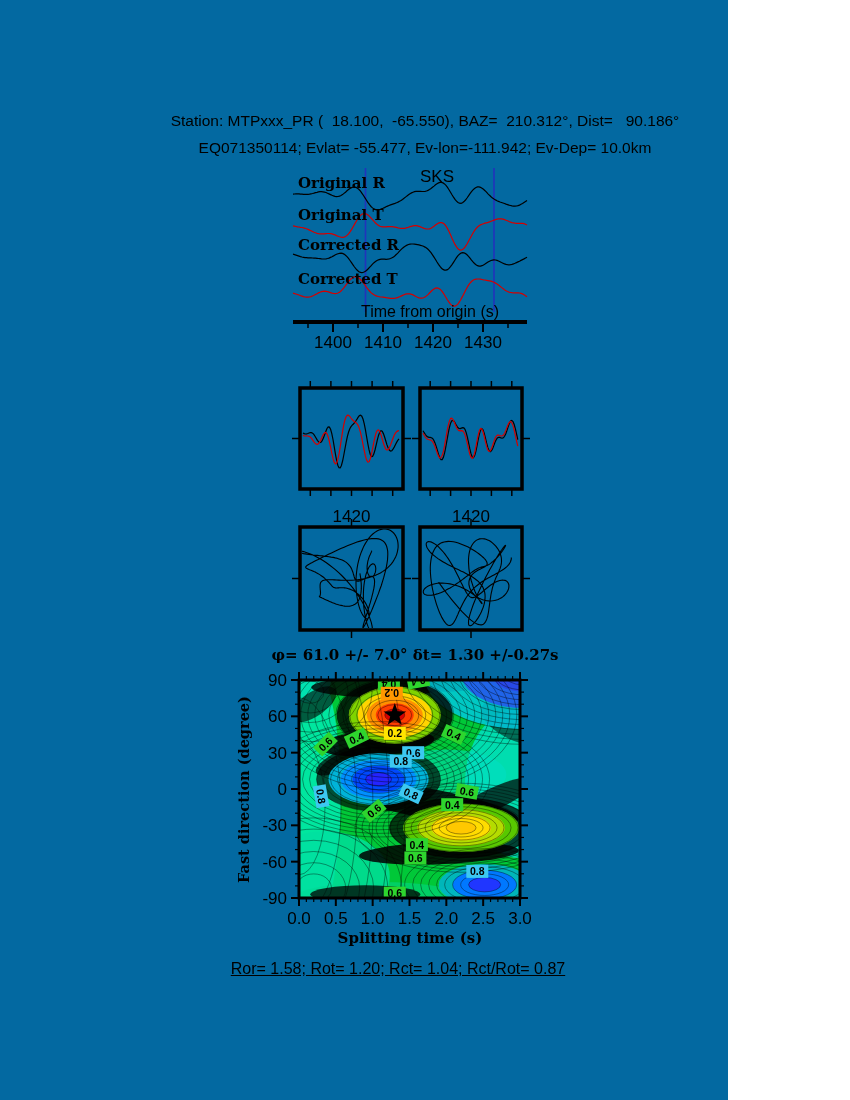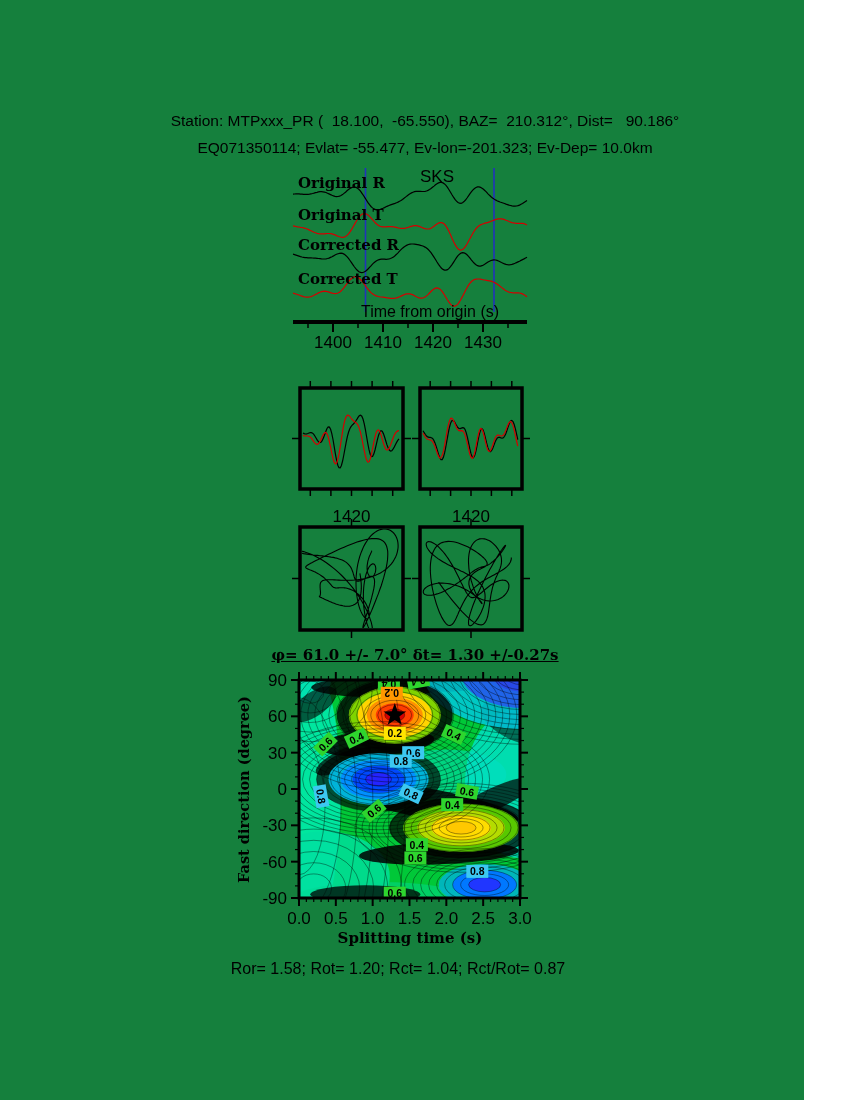--- a/index.html
+++ b/index.html
@@ -1,31 +1,31 @@
 <!DOCTYPE html>
 <html><head>
 <meta charset="utf-8">
 <style>
   html,body{margin:0;padding:0;background:#fff;}
-  #canvas{position:relative;width:804px;height:1100px;background:#15803d;overflow:hidden;}
+  #canvas{position:relative;width:728px;height:1100px;background:#0369a1;overflow:hidden;}
   .abs{position:absolute;}
   .sans{font-family:"Liberation Sans","DejaVu Sans",sans-serif;}
   .serifb{font-family:"DejaVu Serif","Liberation Serif",serif;font-weight:700;}
   .ctr{text-align:center;}
   .pre{white-space:pre;}
   svg{position:absolute;overflow:visible;}
   svg text{font-family:"Liberation Sans","DejaVu Sans",sans-serif;fill:#000;}
   svg text.serifb{font-family:"DejaVu Serif","Liberation Serif",serif;font-weight:700;}
 </style>
 </head>
 <body>
 
 <div id="canvas">
   <div class="abs sans ctr pre" id="hdr1" style="left:0;top:112px;width:850px;font-size:15.5px;color:#000;">Station: MTPxxx_PR (  18.100,  -65.550), BAZ=  210.312°, Dist=   90.186°</div>
-  <div class="abs sans ctr pre" id="hdr2" style="left:0;top:139px;width:850px;font-size:15.5px;color:#000;">EQ071350114; Evlat= -55.477, Ev-lon=-201.323; Ev-Dep= 10.0km</div>
+  <div class="abs sans ctr pre" id="hdr2" style="left:0;top:139px;width:850px;font-size:15.5px;color:#000;">EQ071350114; Evlat= -55.477, Ev-lon=-111.942; Ev-Dep= 10.0km</div>
 
   <svg id="seis" style="left:240px;top:160px;" width="340" height="215">
       <line x1="125.5" y1="8" x2="125.5" y2="152" stroke="#2233bb" stroke-width="1.6"></line>
       <line x1="254.00000000000023" y1="8" x2="254.00000000000023" y2="152" stroke="#2233bb" stroke-width="1.6"></line>
       <path d="M53.0 34.1L54.5 34.0L56.0 33.9L57.5 33.9L59.0 33.9L60.5 34.1L62.0 34.2L63.5 34.3L65.0 34.4L66.5 34.4L68.0 34.3L69.5 34.1L71.0 33.8L72.5 33.5L74.0 33.1L75.5 32.6L77.0 32.3L78.5 31.9L80.0 31.7L81.5 31.7L83.0 31.8L84.5 32.1L86.0 32.5L87.5 33.2L89.0 33.9L90.5 34.6L92.0 35.3L93.5 35.9L95.0 36.4L96.5 36.6L98.0 36.5L99.5 36.1L101.0 35.5L102.5 34.6L104.0 33.4L105.5 32.2L107.0 30.8L108.5 29.5L110.0 28.4L111.5 27.6L113.0 27.1L114.5 27.0L116.0 27.4L117.5 28.2L119.0 29.5L120.5 31.2L122.0 33.3L123.5 35.5L125.0 37.9L126.5 40.3L128.0 42.6L129.5 44.7L131.0 46.5L132.5 47.9L134.0 48.9L135.5 49.6L137.0 49.8L138.5 49.8L140.0 49.5L141.5 48.9L143.0 48.3L144.5 47.6L146.0 46.8L147.5 46.1L149.0 45.5L150.5 44.9L152.0 44.4L153.5 43.9L155.0 43.4L156.5 42.8L158.0 42.1L159.5 41.3L161.0 40.4L162.5 39.4L164.0 38.3L165.5 37.1L167.0 35.9L168.5 34.8L170.0 33.8L171.5 32.9L173.0 32.2L174.5 31.7L176.0 31.4L177.5 31.3L179.0 31.3L180.5 31.4L182.0 31.5L183.5 31.5L185.0 31.3L186.5 31.0L188.0 30.4L189.5 29.6L191.0 28.5L192.5 27.3L194.0 26.1L195.5 24.8L197.0 23.7L198.5 22.9L200.0 22.4L201.5 22.4L203.0 22.9L204.5 23.9L206.0 25.4L207.5 27.4L209.0 29.7L210.5 32.2L212.0 34.8L213.5 37.2L215.0 39.4L216.5 41.2L218.0 42.5L219.5 43.2L221.0 43.3L222.5 42.7L224.0 41.6L225.5 40.0L227.0 38.0L228.5 35.9L230.0 33.7L231.5 31.7L233.0 29.9L234.5 28.5L236.0 27.5L237.5 26.9L239.0 26.9L240.5 27.3L242.0 28.2L243.5 29.3L245.0 30.7L246.5 32.2L248.0 33.8L249.5 35.3L251.0 36.7L252.5 37.9L254.0 39.0L255.5 39.9L257.0 40.7L258.5 41.4L260.0 42.0L261.5 42.5L263.0 43.0L264.5 43.5L266.0 44.1L267.5 44.6L269.0 45.1L270.5 45.5L272.0 45.9L273.5 46.1L275.0 46.1L276.5 46.0L278.0 45.6L279.5 45.1L281.0 44.3L282.5 43.5L284.0 42.5L285.5 41.5L287.0 40.5" fill="none" stroke="#000000" stroke-width="1.2"></path>
       <text x="58" y="28" class="serifb" font-size="15">Original R</text>
       <path d="M53.0 65.9L54.5 66.2L56.0 66.5L57.5 66.8L59.0 67.0L60.5 67.3L62.0 67.5L63.5 67.9L65.0 68.3L66.5 68.8L68.0 69.4L69.5 70.1L71.0 70.8L72.5 71.5L74.0 72.2L75.5 72.8L77.0 73.3L78.5 73.6L80.0 73.8L81.5 73.9L83.0 73.9L84.5 73.8L86.0 73.6L87.5 73.5L89.0 73.5L90.5 73.7L92.0 73.9L93.5 74.4L95.0 74.9L96.5 75.6L98.0 76.2L99.5 76.8L101.0 77.2L102.5 77.3L104.0 77.1L105.5 76.5L107.0 75.4L108.5 73.9L110.0 71.9L111.5 69.6L113.0 67.0L114.5 64.4L116.0 61.7L117.5 59.3L119.0 57.1L120.5 55.4L122.0 54.2L123.5 53.6L125.0 53.6L126.5 54.1L128.0 55.1L129.5 56.4L131.0 58.0L132.5 59.7L134.0 61.4L135.5 63.0L137.0 64.3L138.5 65.4L140.0 66.2L141.5 66.7L143.0 66.9L144.5 66.9L146.0 66.8L147.5 66.7L149.0 66.6L150.5 66.6L152.0 66.6L153.5 66.8L155.0 67.1L156.5 67.4L158.0 67.8L159.5 68.1L161.0 68.3L162.5 68.4L164.0 68.3L165.5 68.1L167.0 67.7L168.5 67.2L170.0 66.7L171.5 66.3L173.0 65.9L174.5 65.7L176.0 65.7L177.5 65.9L179.0 66.3L180.5 66.9L182.0 67.5L183.5 68.1L185.0 68.7L186.5 69.0L188.0 69.0L189.5 68.8L191.0 68.2L192.5 67.3L194.0 66.3L195.5 65.1L197.0 64.0L198.5 63.1L200.0 62.6L201.5 62.6L203.0 63.1L204.5 64.3L206.0 66.2L207.5 68.6L209.0 71.5L210.5 74.8L212.0 78.2L213.5 81.4L215.0 84.4L216.5 86.9L218.0 88.8L219.5 89.9L221.0 90.2L222.5 89.6L224.0 88.3L225.5 86.4L227.0 84.0L228.5 81.3L230.0 78.5L231.5 75.7L233.0 73.0L234.5 70.7L236.0 68.7L237.5 67.0L239.0 65.8L240.5 64.9L242.0 64.2L243.5 63.7L245.0 63.2L246.5 62.8L248.0 62.4L249.5 61.9L251.0 61.3L252.5 60.7L254.0 60.1L255.5 59.6L257.0 59.2L258.5 58.9L260.0 58.8L261.5 58.9L263.0 59.1L264.5 59.6L266.0 60.2L267.5 60.8L269.0 61.5L270.5 62.1L272.0 62.6L273.5 62.9L275.0 63.2L276.5 63.3L278.0 63.3L279.5 63.3L281.0 63.3L282.5 63.4L284.0 63.7L285.5 64.2L287.0 65.0" fill="none" stroke="#d40000" stroke-width="1.2"></path>
       <text x="58" y="60" class="serifb" font-size="15">Original T</text>
       <path d="M53.0 94.2L54.5 94.6L56.0 95.1L57.5 95.6L59.0 96.1L60.5 96.6L62.0 97.0L63.5 97.3L65.0 97.6L66.5 97.7L68.0 97.8L69.5 97.9L71.0 97.9L72.5 98.0L74.0 98.1L75.5 98.2L77.0 98.3L78.5 98.5L80.0 98.7L81.5 98.9L83.0 99.0L84.5 99.0L86.0 98.8L87.5 98.5L89.0 98.1L90.5 97.4L92.0 96.7L93.5 95.9L95.0 95.0L96.5 94.3L98.0 93.7L99.5 93.3L101.0 93.2L102.5 93.4L104.0 94.1L105.5 95.2L107.0 96.6L108.5 98.4L110.0 100.5L111.5 102.7L113.0 104.9L114.5 107.0L116.0 108.9L117.5 110.5L119.0 111.7L120.5 112.4L122.0 112.6L123.5 112.3L125.0 111.6L126.5 110.5L128.0 109.0L129.5 107.4L131.0 105.8L132.5 104.2L134.0 102.7L135.5 101.5L137.0 100.5L138.5 99.8L140.0 99.4L141.5 99.2L143.0 99.2L144.5 99.2L146.0 99.3L147.5 99.2L149.0 99.0L150.5 98.5L152.0 97.8L153.5 96.9L155.0 95.7L156.5 94.3L158.0 92.8L159.5 91.2L161.0 89.7L162.5 88.2L164.0 87.0L165.5 85.9L167.0 85.1L168.5 84.5L170.0 84.1L171.5 84.0L173.0 84.0L174.5 84.1L176.0 84.3L177.5 84.6L179.0 84.9L180.5 85.3L182.0 85.7L183.5 86.3L185.0 87.1L186.5 88.1L188.0 89.3L189.5 90.8L191.0 92.7L192.5 94.8L194.0 97.1L195.5 99.5L197.0 102.0L198.5 104.3L200.0 106.4L201.5 108.2L203.0 109.4L204.5 110.1L206.0 110.1L207.5 109.6L209.0 108.4L210.5 106.7L212.0 104.6L213.5 102.3L215.0 100.0L216.5 97.7L218.0 95.7L219.5 94.2L221.0 93.1L222.5 92.7L224.0 92.8L225.5 93.6L227.0 94.8L228.5 96.4L230.0 98.2L231.5 100.1L233.0 101.9L234.5 103.5L236.0 104.8L237.5 105.7L239.0 106.1L240.5 106.1L242.0 105.7L243.5 105.0L245.0 104.1L246.5 103.1L248.0 102.1L249.5 101.2L251.0 100.5L252.5 100.1L254.0 99.9L255.5 100.0L257.0 100.4L258.5 101.0L260.0 101.7L261.5 102.5L263.0 103.2L264.5 103.9L266.0 104.4L267.5 104.7L269.0 104.8L270.5 104.7L272.0 104.4L273.5 103.9L275.0 103.3L276.5 102.6L278.0 101.9L279.5 101.2L281.0 100.4L282.5 99.6L284.0 98.9L285.5 98.1L287.0 97.2" fill="none" stroke="#000000" stroke-width="1.2"></path>
       <text x="58" y="90" class="serifb" font-size="15">Corrected R</text>
@@ -116,21 +116,21 @@
       <g clip-path="url(#pb1)">
         <path d="M231.3 39.5L231.3 40.9L231.0 42.3L230.5 43.7L229.8 45.0L228.9 46.3L227.8 47.6L226.6 48.8L225.2 50.0L223.6 51.2L222.0 52.3L220.2 53.4L218.3 54.5L216.4 55.6L214.4 56.7L212.3 57.8L210.2 58.9L208.1 60.1L206.0 61.3L204.0 62.5L201.9 63.8L199.9 65.2L198.0 66.7L196.1 68.2L194.3 69.8L192.5 71.6L190.9 73.4L189.3 75.3L187.8 77.2L186.4 79.3L185.1 81.4L183.9 83.5L182.7 85.7L181.6 87.9L180.6 90.1L179.7 92.2L178.7 94.3L177.9 96.4L177.0 98.3L176.2 100.1L175.4 101.8L174.5 103.3L173.7 104.6L172.9 105.7L172.0 106.5L171.1 107.1L170.2 107.4L169.3 107.5L168.3 107.2L167.3 106.7L166.3 105.8L165.2 104.7L164.1 103.2L163.0 101.4L161.8 99.4L160.7 97.0L159.5 94.5L158.4 91.6L157.3 88.6L156.2 85.3L155.2 81.9L154.2 78.4L153.3 74.7L152.5 71.0L151.8 67.2L151.3 63.5L150.8 59.7L150.5 56.0L150.3 52.4L150.3 48.9L150.5 45.6L150.9 42.4L151.4 39.5L152.1 36.7L153.0 34.2L154.1 31.9L155.3 29.9L156.8 28.2L158.4 26.7L160.1 25.5L162.0 24.6L164.1 24.0L166.3 23.6L168.5 23.4L170.9 23.5L173.3 23.8L175.8 24.3L178.3 25.0L180.8 25.9L183.3 26.9L185.8 28.0L188.2 29.1L190.5 30.4L192.8 31.7L194.9 33.0L196.9 34.4L198.8 35.7L200.4 37.0L202.0 38.3L203.3 39.5L204.4 40.7L205.4 41.7L206.1 42.7L206.7 43.7L207.0 44.5L207.2 45.3L207.1 46.1L206.9 46.7L206.5 47.3L205.9 47.9L205.2 48.5L204.3 49.0L203.4 49.5L202.3 50.0L201.2 50.6L200.0 51.2L198.8 51.8L197.5 52.5L196.3 53.2L195.1 54.0L194.0 54.9L192.9 55.9L191.9 56.9L191.0 58.1L190.3 59.3L189.7 60.6L189.3 62.0L189.0 63.4L188.9 64.9L188.9 66.4L189.2 68.0L189.6 69.5L190.2 71.1L191.0 72.6L192.0 74.1L193.1 75.5L194.4 76.8L195.8 78.1L197.4 79.2L199.1 80.2L200.9 81.1L202.7 81.8L204.7 82.3L206.6 82.7L208.6 82.9L210.6 83.0L212.6 82.8L214.5 82.5L216.4 82.0L218.2 81.4L219.9 80.6L221.5 79.7L223.0 78.6L224.3 77.5L225.5 76.2L226.5 75.0L227.3 73.6L228.0 72.3L228.5 70.9L228.8 69.6L228.9 68.3L228.9 67.1L228.6 66.0L228.2 65.0L227.6 64.1L226.9 63.4L226.0 62.8L225.0 62.4L223.8 62.2L222.6 62.1L221.3 62.2L219.8 62.5L218.3 62.9L216.8 63.5L215.2 64.3L213.6 65.2L212.0 66.2L210.4 67.3L208.8 68.5L207.3 69.7L205.7 71.0L204.2 72.2L202.8 73.5L201.4 74.7L200.0 75.8L198.7 76.8L197.5 77.7L196.3 78.4L195.2 79.0L194.1 79.4L193.1 79.6L192.1 79.6L191.1 79.4L190.2 78.9L189.2 78.2L188.3 77.2L187.4 76.0L186.4 74.6L185.5 73.0L184.5 71.2L183.4 69.2L182.4 67.0L181.2 64.7L180.0 62.2L178.8 59.6L177.5 57.0L176.1 54.3L174.7 51.5L173.2 48.8L171.6 46.1L170.0 43.5L168.4 40.9L166.7 38.5L165.0 36.2L163.3 34.0L161.6 32.1L159.9 30.3L158.3 28.7L156.7 27.3L155.1 26.1L153.6 25.2L152.2 24.4L150.9 23.9L149.8 23.7L148.8 23.6L147.9 23.8L147.2 24.1L146.7 24.6L146.3 25.3L146.2 26.2L146.3 27.2L146.6 28.3L147.0 29.5L147.8 30.8L148.7 32.1L149.8 33.6L151.1 35.0L152.7 36.5L154.4 37.9L156.3 39.4L158.3 40.9L160.5 42.3L162.8 43.7L165.2 45.1L167.7 46.5L170.3 47.8L172.9 49.1L175.6 50.4L178.2 51.6L180.8 52.9L183.4 54.1L185.9 55.4L188.3 56.7L190.7 58.0L192.8 59.3L194.9 60.7L196.8 62.2L198.5 63.7L200.0 65.3L201.3 66.9L202.5 68.6L203.4 70.5L204.1 72.4L204.7 74.3L205.0 76.4L205.1 78.5L205.0 80.7L204.8 82.9L204.4 85.1L203.8 87.3L203.1 89.6L202.2 91.8L201.3 93.9L200.3 96.0L199.2 98.0L198.1 99.9L196.9 101.6L195.8 103.1L194.6 104.5L193.5 105.6L192.5 106.6L191.6 107.2L190.7 107.6L190.0 107.7L189.4 107.6L188.9 107.1L188.6 106.3L188.5 105.3L188.5 103.9L188.6 102.2L189.0 100.3L189.5 98.1L190.2 95.6L191.1 92.9L192.1 89.9L193.2 86.8L194.5 83.5L195.9 80.1L197.4 76.6L199.1 73.0L200.8 69.3L202.5 65.7L204.3 62.1L206.1 58.5L208.0 55.0L209.8 51.6L211.6 48.4L213.3 45.3L215.0 42.5L216.6 39.8L218.1 37.4L219.4 35.2L220.7 33.3L221.8 31.7L222.8 30.3L223.7 29.2L224.3 28.3L224.9 27.7L225.3 27.4L225.5 27.3L225.6 27.4L225.5 27.7L225.3 28.3L224.9 29.0L224.5 29.8L223.9 30.8L223.2 31.8L222.4 33.0L221.5 34.2L220.6 35.4L219.6 36.7L218.5 37.9L217.4 39.1L216.3 40.3L215.2 41.4L214.1 42.5L213.0 43.5L211.9 44.3L210.9 45.1L209.9 45.9L208.9 46.5L207.9 47.0L207.0 47.4L206.1 47.8L205.3 48.1L204.5 48.4L203.7 48.6L203.0 48.8L202.2 48.9L201.5 49.1L200.8 49.3L200.1 49.5L199.3 49.7L198.6 50.1L197.8 50.4L196.9 50.9L196.0 51.4L195.0 52.0L194.0 52.7L192.9 53.5L191.7 54.4L190.3 55.4L189.0 56.5L187.5 57.7L185.9 58.9L184.2 60.2L182.4 61.6L180.5 63.0L178.6 64.4L176.5 65.8L174.5 67.2L172.3 68.6L170.1 69.9L167.9 71.1L165.7 72.3L163.5 73.4L161.3 74.4L159.2 75.2L157.1 75.9L155.1 76.5L153.2 76.9L151.4 77.2L149.8 77.3L148.3 77.3L147.0 77.1L145.8 76.8L144.9 76.4L144.1 75.9L143.6 75.2L143.3 74.4L143.3 73.6L143.4 72.7L143.9 71.8L144.5 70.9L145.4 70.0L146.5 69.1L147.8 68.2L149.4 67.4L151.1 66.7L153.0 66.2L155.1 65.7L157.4 65.3L159.7 65.1L162.2 65.1L164.8 65.2L167.4 65.5L170.0 65.9L172.7 66.5L175.4 67.2L178.0 68.1L180.6 69.1L183.1 70.2L185.6 71.4L187.9 72.7L190.0 74.1L192.1 75.5L193.9 76.9L195.6 78.2L197.1 79.5L198.4 80.8L199.5 82.0L200.4 83.0L201.1 83.9L201.6 84.6L201.9 85.2L202.1 85.5L202.0 85.6L201.8 85.5L201.4 85.1L200.9 84.5L200.3 83.6L199.5 82.5L198.7 81.1L197.8 79.5L196.8 77.6L195.9 75.6L194.9 73.3L193.9 70.8L193.0 68.2L192.1 65.4L191.2 62.5L190.5 59.6L189.9 56.5L189.3 53.5L188.9 50.4L188.7 47.4L188.5 44.4L188.5 41.5L188.7 38.8L189.0 36.1L189.5 33.7L190.1 31.4L190.9 29.3L191.8 27.4L192.9 25.7L194.0 24.3L195.3 23.1L196.6 22.1L198.1 21.4L199.6 20.9L201.2 20.7L202.8 20.7L204.4 20.9L206.0 21.3L207.6 21.9L209.1 22.6L210.7 23.5L212.1 24.6L213.5 25.8L214.8 27.1L216.0 28.4L217.1 29.9L218.1 31.3L219.0 32.8L219.7 34.4L220.3 35.9L220.8 37.5L221.2 39.0L221.4 40.5L221.5 42.0L221.5 43.5L221.4 44.9L221.2 46.3L220.9 47.7L220.5 49.1L220.1 50.4L219.5 51.8L219.0 53.1L218.4 54.5L217.7 55.9L217.1 57.3L216.4 58.8L215.7 60.3L215.1 61.9L214.5 63.5L213.9 65.2L213.3 67.0L212.7 68.8L212.2 70.8L211.8 72.8L211.3 74.8L210.9 77.0L210.6 79.1L210.2 81.4L209.9 83.6L209.6 85.9L209.3 88.1L209.0 90.3L208.7 92.5L208.4 94.6L208.0 96.6L207.6 98.5L207.1 100.2L206.5 101.8L205.8 103.2L205.1 104.4L204.3 105.4L203.3 106.2L202.2 106.7L201.0 106.9L199.7 106.8L198.2 106.4L196.6 105.8L194.9 104.9L193.0 103.6L191.0 102.1L188.9 100.3L186.6 98.2L184.3 95.9L181.8 93.4L179.3 90.6L176.8 87.7L174.2 84.6L171.5 81.3L168.9 78.0L166.2 74.6L163.6 71.1L161.1 67.7L158.6 64.2" fill="none" stroke="#000" stroke-width="1.1"></path>
       </g>
       <rect x="140" y="9" width="102" height="103" fill="none" stroke="#000" stroke-width="3.5"></rect>
       <line x1="191" y1="1" x2="191" y2="9" stroke="#000" stroke-width="1.5"></line>
       <line x1="191" y1="112" x2="191" y2="120" stroke="#000" stroke-width="1.5"></line>
       <line x1="132" y1="60.5" x2="140" y2="60.5" stroke="#000" stroke-width="1.5"></line>
       <line x1="242" y1="60.5" x2="250" y2="60.5" stroke="#000" stroke-width="1.5"></line>
     </svg>
 
-  <div class="abs serifb ctr" id="map-title" style="left:225px;top:646px;width:380px;font-size:15px;color:#000;text-decoration:underline;">φ= 61.0 +/- 7.0° δt= 1.30 +/-0.27s</div>
+  <div class="abs serifb ctr" id="map-title" style="left:225px;top:646px;width:380px;font-size:15px;color:#000;">φ= 61.0 +/- 7.0° δt= 1.30 +/-0.27s</div>
 
   <div class="abs serifb ctr" id="map-ylabel" style="left:133px;top:781px;width:220px;font-size:14.5px;color:#000;transform:rotate(-90deg);">Fast direction (degree)</div>
 
   <svg id="mapsvg" style="left:220px;top:638px;" width="390" height="300">
       <defs>
         <clipPath id="mapclip">
           <rect x="79" y="42" width="221" height="218"></rect>
         </clipPath>
       </defs>
       <g clip-path="url(#mapclip)">
@@ -444,14 +444,14 @@
       <text x="67" y="84.33333333333333" font-size="17" text-anchor="end">60</text>
       <text x="67" y="120.66666666666666" font-size="17" text-anchor="end">30</text>
       <text x="67" y="157" font-size="17" text-anchor="end">0</text>
       <text x="67" y="193.33333333333331" font-size="17" text-anchor="end">-30</text>
       <text x="67" y="229.66666666666669" font-size="17" text-anchor="end">-60</text>
       <text x="67" y="266" font-size="17" text-anchor="end">-90</text>
     </svg>
 
   <div class="abs serifb ctr" id="map-xlabel" style="left:260px;top:929px;width:300px;font-size:15px;color:#000;">Splitting time (s)</div>
 
-  <div class="abs sans ctr pre" id="results" style="left:88px;top:960px;width:620px;font-size:16px;color:#000;">Ror= 1.58; Rot= 1.20; Rct= 1.04; Rct/Rot= 0.87</div>
+  <div class="abs sans ctr pre" id="results" style="left:88px;top:960px;width:620px;font-size:16px;color:#000;text-decoration:underline;">Ror= 1.58; Rot= 1.20; Rct= 1.04; Rct/Rot= 0.87</div>
 </div>
 
 </body></html>

